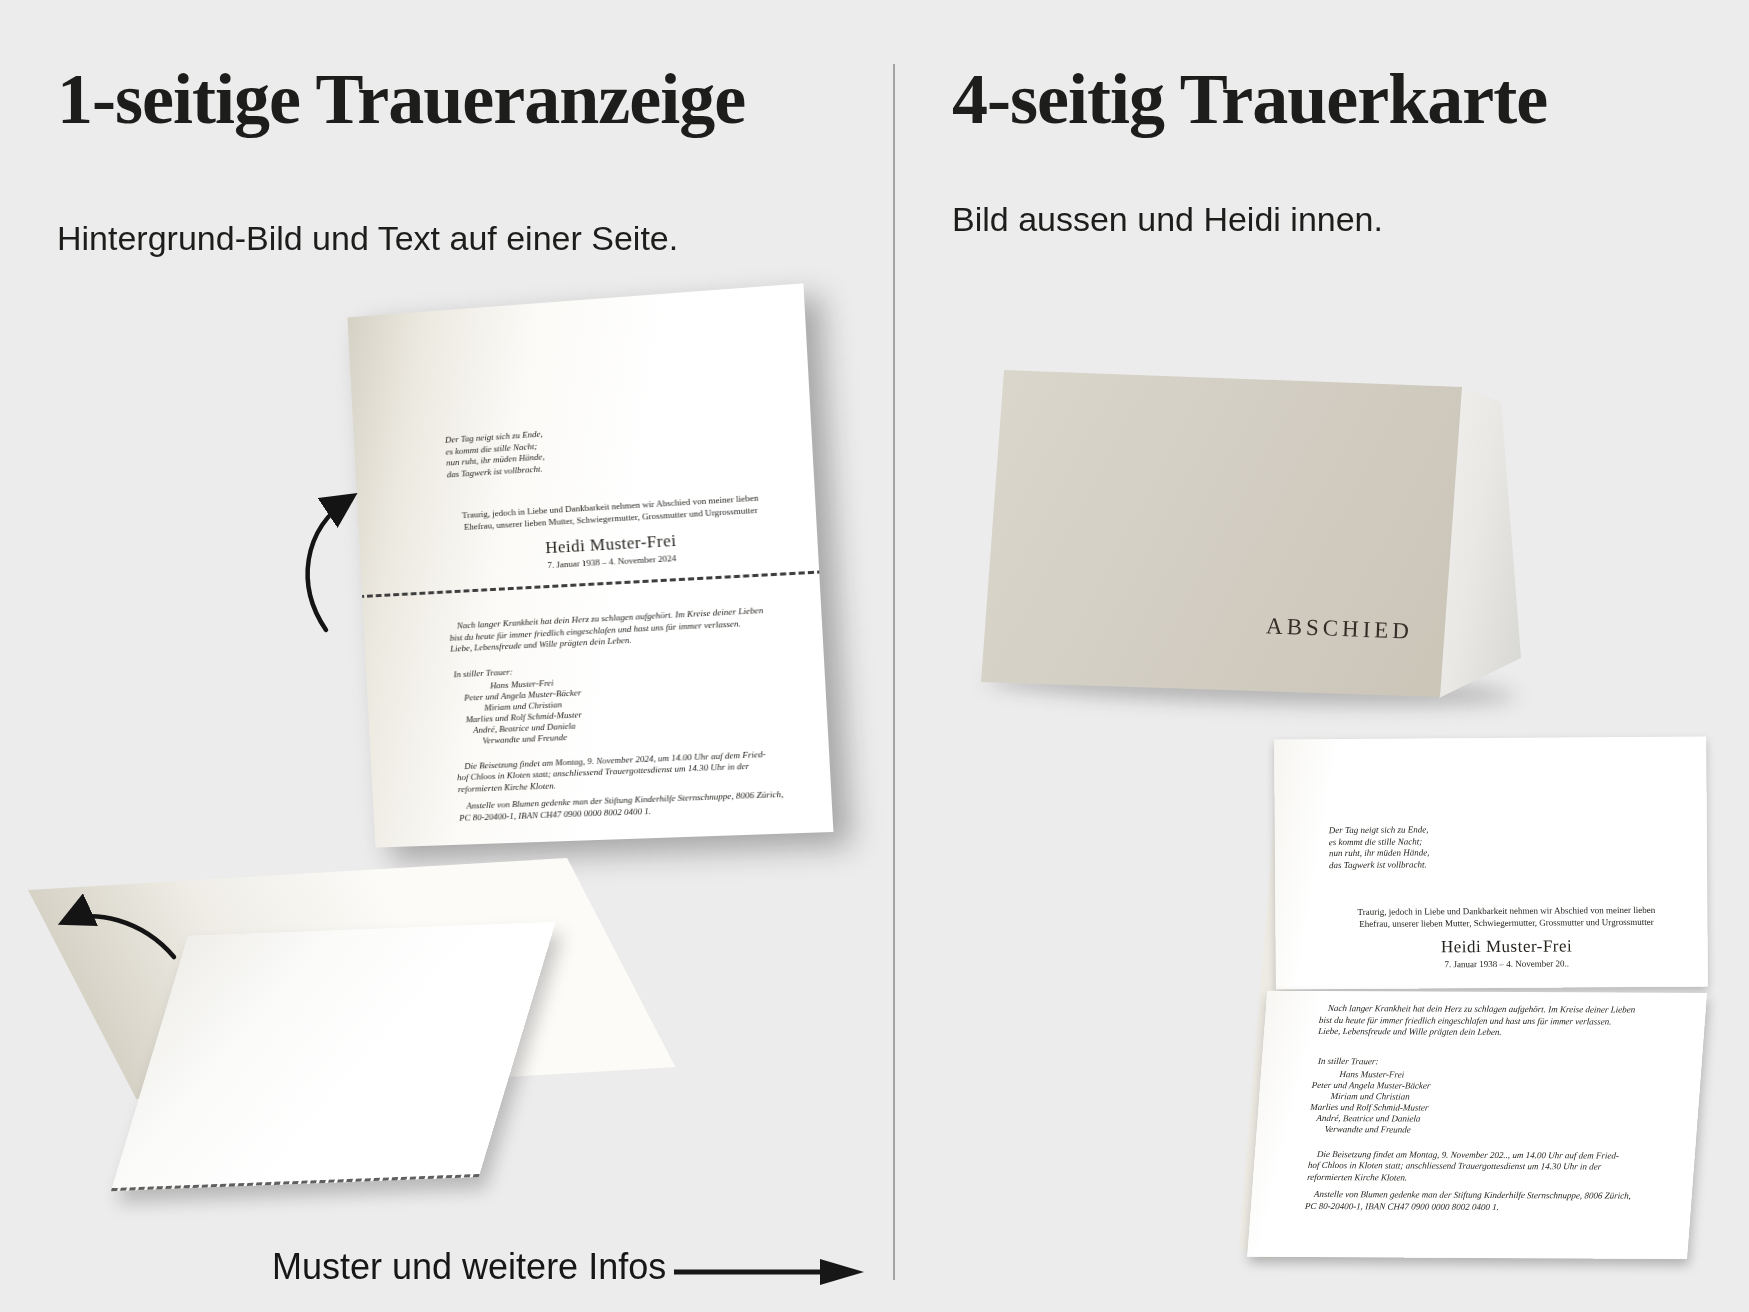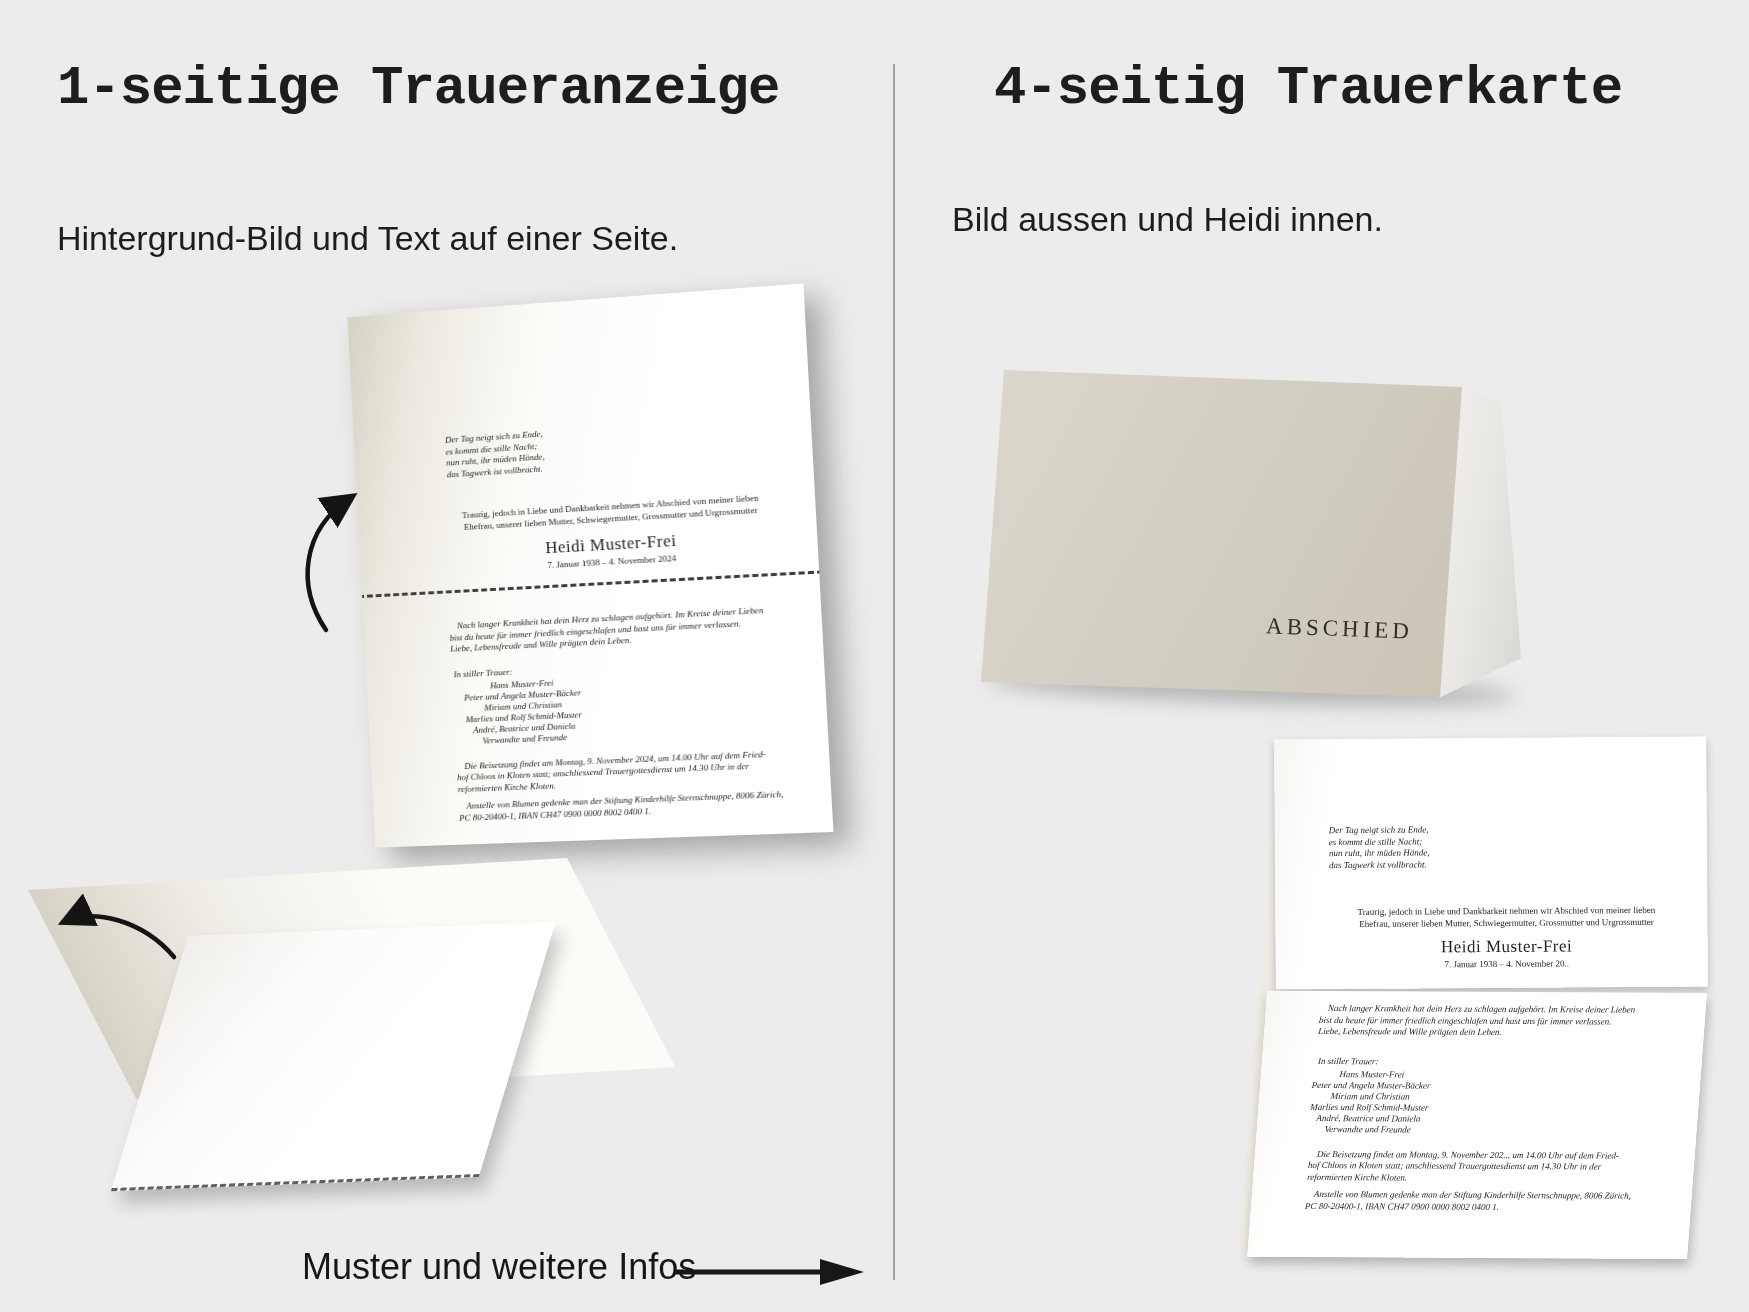--- a/index.html
+++ b/index.html
@@ -7,26 +7,26 @@
     position:relative;width:1749px;height:1312px;overflow:hidden;
     background:#ececec;
     font-family:"Liberation Sans","DejaVu Sans",sans-serif;
     color:#1d1d1b;
   }
   .divider{position:absolute;left:893px;top:64px;width:2px;height:1216px;background:#a3a3a3;}
 
   
   .big-title{
     position:absolute;top:58px;
-    font-family:Liberation Mono, monospace;
-    font-weight:700;font-size:54px;letter-spacing:-1px;color:#1d1d1b;white-space:nowrap;
+    font-family:Liberation Serif, serif;
+    font-weight:700;font-size:72px;letter-spacing:-1px;color:#1d1d1b;white-space:nowrap;
   }
   .subtitle{position:absolute;top:200px;font-size:34px;color:#1d1d1b;white-space:nowrap;}
   .t-left{left:57px;} .s-left{left:57px;margin-top:19px;}
-  .t-right{left:994px;} .s-right{left:952px;}
+  .t-right{left:952px;} .s-right{left:952px;}
 
   
   .serif{font-family:"Liberation Serif","DejaVu Serif",serif;color:#26241f;}
   .pre{white-space:pre;}
   .poem{font-style:italic;font-size:9px;line-height:11.5px;}
   .intro{font-size:9px;line-height:12px;text-align:center;}
   .dead-name{font-size:17px;font-weight:400;text-align:center;letter-spacing:.5px;}
   .dates{font-size:9px;text-align:center;}
   .obituary,.funeral,.donation{font-style:italic;font-size:9px;line-height:11.5px;text-indent:8px;}
   .mourn-label{font-style:italic;font-size:9px;}
@@ -121,21 +121,21 @@
   .page-top .intro{margin-top:35px;}
   .page-top .dead-name{margin-top:8px;}
   .page-top .dates{margin-top:2px;}
   .page-bottom .content{padding-top:12px;}
   .page-bottom .mourn-label{margin-top:18px;margin-left:2px;}
   .page-bottom .mourners{margin-top:3px;}
   .page-bottom .funeral{margin-top:14px;}
   .page-bottom .donation{margin-top:6px;}
 
   
-  .footer-label{position:absolute;left:272px;top:1246px;font-size:36px;color:#171717;white-space:nowrap;cursor:pointer;margin-left:30px;}
+  .footer-label{position:absolute;left:272px;top:1246px;font-size:36px;color:#171717;white-space:nowrap;cursor:pointer;}
 </style>
 </head>
 <body>
 
 <div class="canvas">
 
   <div class="divider"></div>
 
   <div class="big-title t-left">1-seitige Traueranzeige</div>
   <div class="subtitle s-left">Hintergrund-Bild und Text auf einer Seite.</div>

